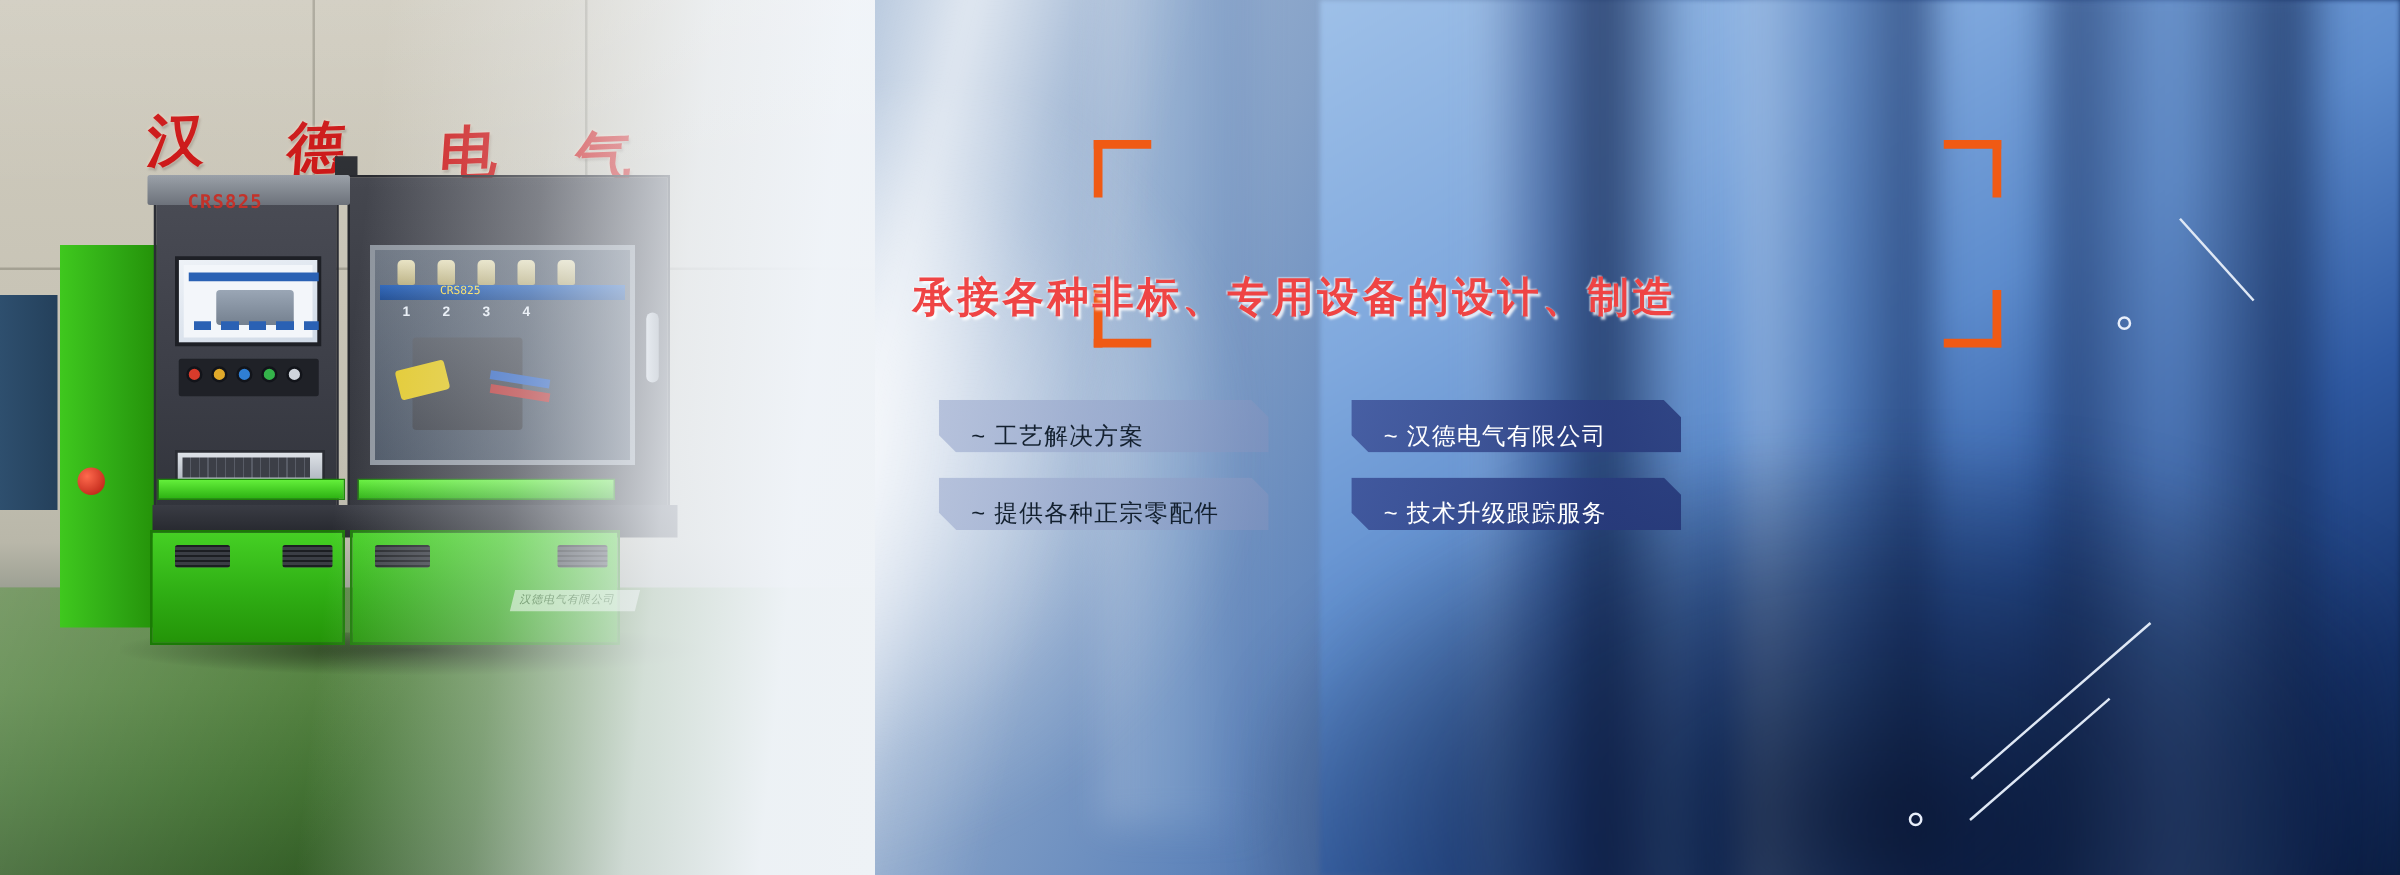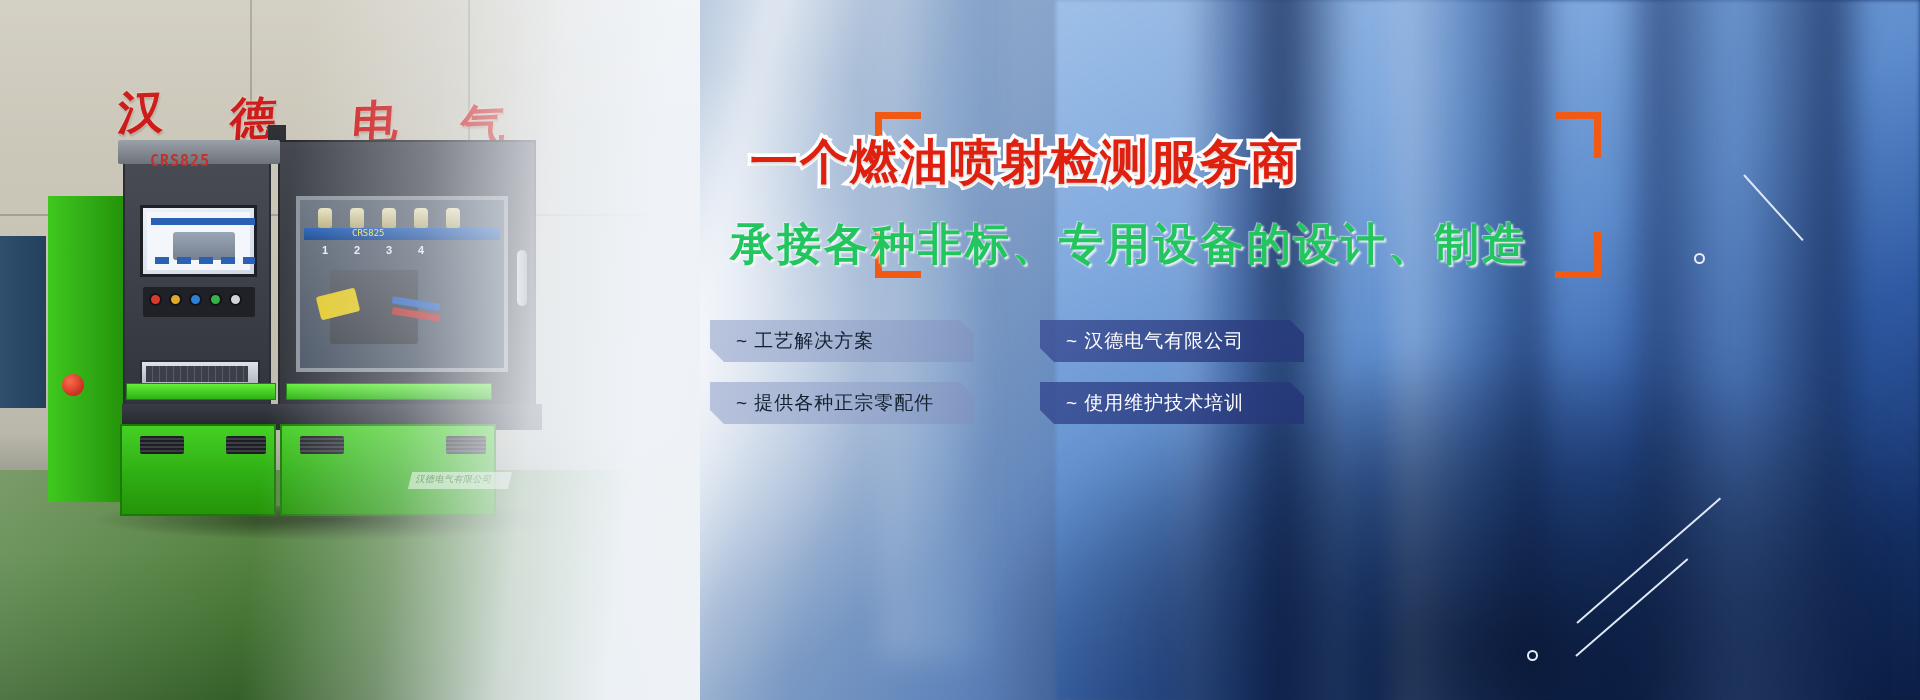--- a/index.html
+++ b/index.html
@@ -174,30 +174,31 @@
 
   .headline {
     position:absolute; left:50px; top:134px; width:620px;
     font-size:48px; font-weight:bold; letter-spacing:2px; line-height:1.15;
     color:#e0200f; white-space:nowrap;
     -webkit-text-stroke:7px #ffffff; paint-order:stroke fill;
     text-shadow:0 2px 3px rgba(0,0,0,.18);
   }
   .subline {
     position:absolute; left:30px; top:218px; width:700px;
-    font-size:44px; font-weight:bold; letter-spacing:3px; line-height:1.2;
-    color:#22c55e; white-space:nowrap;
+    font-size:33px; font-weight:bold; letter-spacing:3px; line-height:1.2;
+    color:#ef4444; white-space:nowrap;
     text-shadow:2px 2px 2px rgba(255,255,255,.85), -1px -1px 1px rgba(255,255,255,.6);
   }
 
   .tags { position:absolute; left:0; top:320px; width:920px; }
   .tag {
-    position:absolute; height:42px; display:flex; align-items:center;
+    position:absolute; height:42px; display:flex; align-items:flex-end;
     padding:0 0 0 26px; font-size:19px; letter-spacing:1px; white-space:nowrap;
     clip-path:polygon(0 0, calc(100% - 14px) 0, 100% 14px, 100% 100%, 14px 100%, 0 calc(100% - 14px));
+    margin-left:41px;
   }
   .tag.t1 { left:10px;  top:0;   width:264px; color:#13202f;
     background:linear-gradient(105deg, rgba(171,184,214,.80), rgba(150,166,203,.72) 55%, rgba(127,146,190,.68)); }
   .tag.t2 { left:340px; top:0;   width:264px; color:#ffffff;
     background:linear-gradient(105deg, rgba(59,78,150,.80), rgba(46,64,132,.82) 55%, rgba(38,55,120,.85)); }
   .tag.t3 { left:10px;  top:62px; width:264px; color:#13202f;
     background:linear-gradient(105deg, rgba(171,184,214,.80), rgba(150,166,203,.72) 55%, rgba(127,146,190,.68)); }
   .tag.t4 { left:340px; top:62px; width:264px; color:#ffffff;
     background:linear-gradient(105deg, rgba(55,74,146,.82), rgba(44,62,130,.84) 55%, rgba(36,53,118,.88)); }
 
@@ -307,35 +308,34 @@
       </div>
     <div class="bracket bl" style="left:175px;top:232px;">
         <i></i>
         <i></i>
       </div>
     <div class="bracket br" style="left:855px;top:232px;">
         <i></i>
         <i></i>
       </div>
 
-    <h1 class="headline">一个燃油喷射检测服务商</h1>
     <h2 class="subline">承接各种非标、专用设备的设计、制造</h2>
 
     <div class="tags">
       <div class="tag t1">
           <span>~ 工艺解决方案</span>
         </div>
       <div class="tag t2">
           <span>~ 汉德电气有限公司</span>
         </div>
       <div class="tag t3">
           <span>~ 提供各种正宗零配件</span>
         </div>
       <div class="tag t4">
-          <span>~ 使用维护技术培训</span>
+          <span>~ 技术升级跟踪服务</span>
         </div>
     </div>
   </div>
 
   <div class="deco-circle" style="left:1694px;top:253px;"></div>
   <div class="deco-line" style="left:1744px;top:174px;width:88px;transform:rotate(48deg);"></div>
 
   <div class="deco-circle" style="left:1527px;top:650px;"></div>
   <div class="deco-line" style="left:1576px;top:655px;width:148px;transform:rotate(-41deg);"></div>
   <div class="deco-line" style="left:1577px;top:622px;width:190px;transform:rotate(-41deg);"></div>

